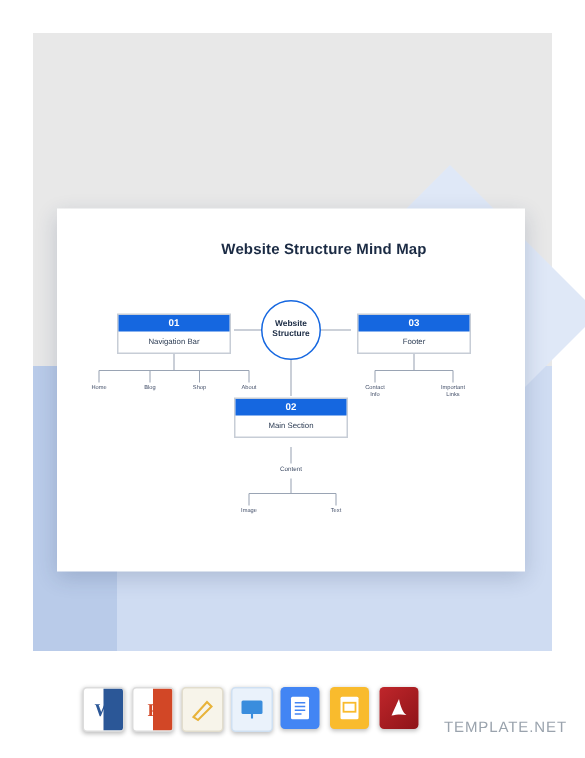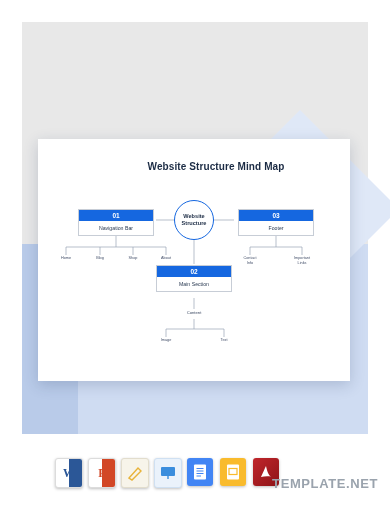--- a/index.html
+++ b/index.html
@@ -78,21 +78,21 @@
     position:absolute;width:26px;height:28px;border-radius:3px;
     box-shadow:0 1px 3px rgba(0,0,0,.25);
     display:flex;align-items:center;justify-content:center;
     font-size:12px;font-weight:bold;color:#fff;
     font-family:"Liberation Serif", serif;
     overflow:hidden;
   }
   .app .half{position:absolute;right:0;top:0;width:13px;height:28px;}
   .watermark{
     position:absolute;right:12px;bottom:14px;
-    font-size:13px;letter-spacing:.6px;color:#9aa3ad;font-weight:bold;
+    font-size:10px;letter-spacing:.6px;color:#9aa3ad;font-weight:normal;
   }
 </style>
 </head>
 <body>
 
 <div id="stage">
 
   <div class="bg-grey"></div>
   <div class="bg-blue"></div>
   <div class="bg-blue-dark"></div>

